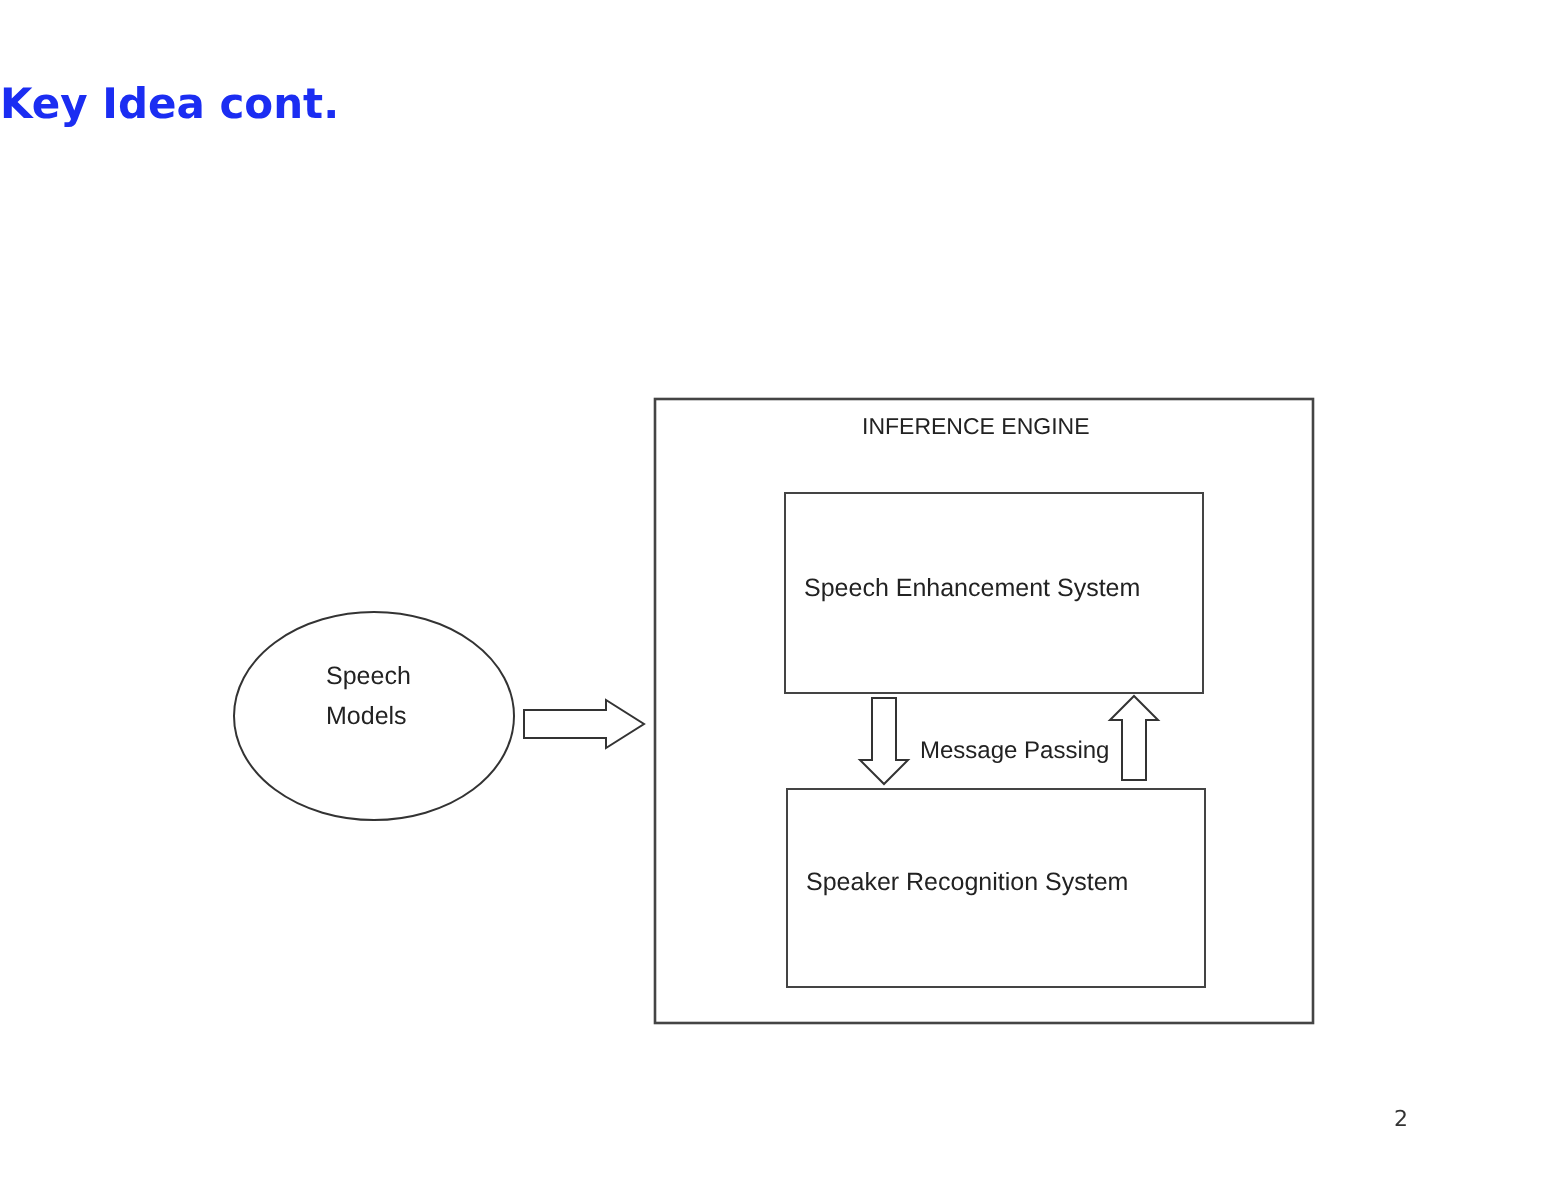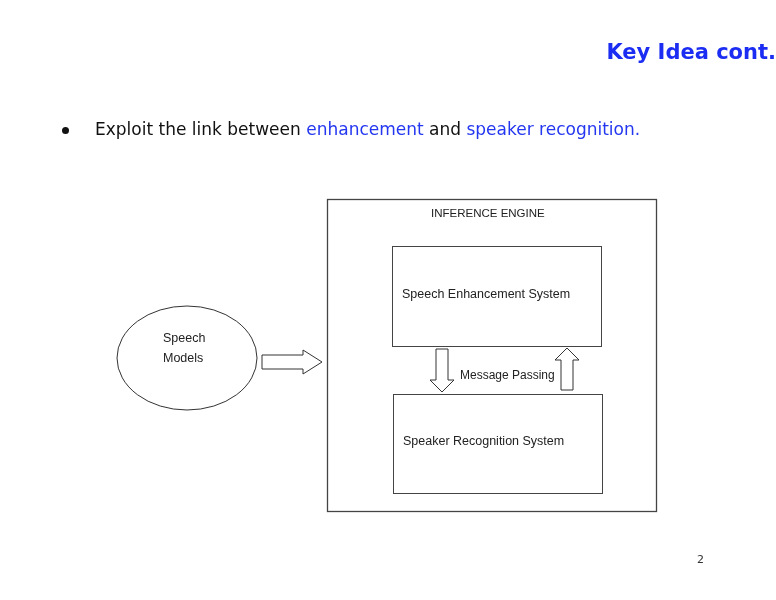--- a/index.html
+++ b/index.html
@@ -1,21 +1,21 @@
 <!DOCTYPE html>
 <html><head>
 <meta charset="utf-8">
 <style>
   html, body { margin: 0; padding: 0; }
   body {
     width: 776px; height: 600px; background: #ffffff; position: relative; overflow: hidden;
     font-family: "DejaVu Sans", sans-serif;
   }
   .title {
-    position: absolute; left: 0; width: 776px; top: 40px; text-align: right;
+    position: absolute; left: 0; width: 776px; top: 40px; text-align: left;
     font-family: "DejaVu Sans", sans-serif; font-weight: bold; font-size: 21px; color: #1b2df2;
   }
   .bullets { position: absolute; left: 50px; top: 115px; margin: 0; padding: 0; list-style: none; }
   .bullets li {
     position: relative; padding-left: 45px; font-size: 17px; color: #111; height: 34px; line-height: 28px;
     font-family: "DejaVu Sans", sans-serif;
   }
   .bullets li .dot {
     position: absolute; left: 12px; top: 12px; width: 7px; height: 7px; border-radius: 50%; background: #111;
   }
@@ -23,24 +23,20 @@
   .page-number { position: absolute; left: 697px; top: 553px; font-size: 11px; color: #333; font-family: "DejaVu Sans", sans-serif; }
   svg.diagram { position: absolute; left: 0; top: 0; }
   svg text { font-family: "Liberation Sans", sans-serif; fill: #222; }
 </style>
 </head>
 <body>
 
 <div class="title">Key Idea cont.</div>
 
 <ul class="bullets">
-  <li>
-    <span class="dot"></span>
-    <span>Exploit the link between </span><span class="hl">enhancement</span><span> and </span><span class="hl">speaker recognition</span><span class="hl">.</span>
-  </li>
 </ul>
 
 <svg class="diagram" width="776" height="600">
 
   <ellipse cx="187" cy="358" rx="70" ry="52" fill="none" stroke="#333" stroke-width="1"></ellipse>
   <text x="163" y="342" font-size="12.5">Speech</text>
   <text x="163" y="362" font-size="12.5">Models</text>
 
   <polygon points="262,355 303,355 303,350 322,362 303,374 303,369 262,369" fill="#fff" stroke="#333" stroke-width="1"></polygon>
 

